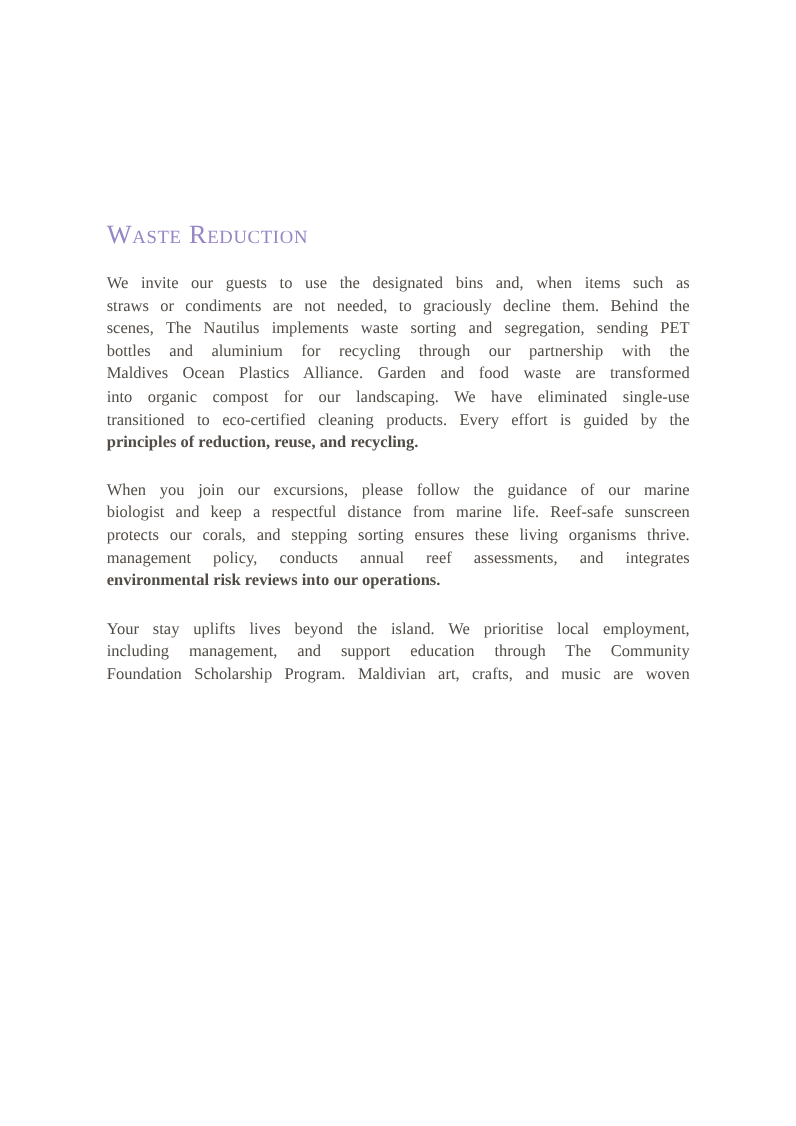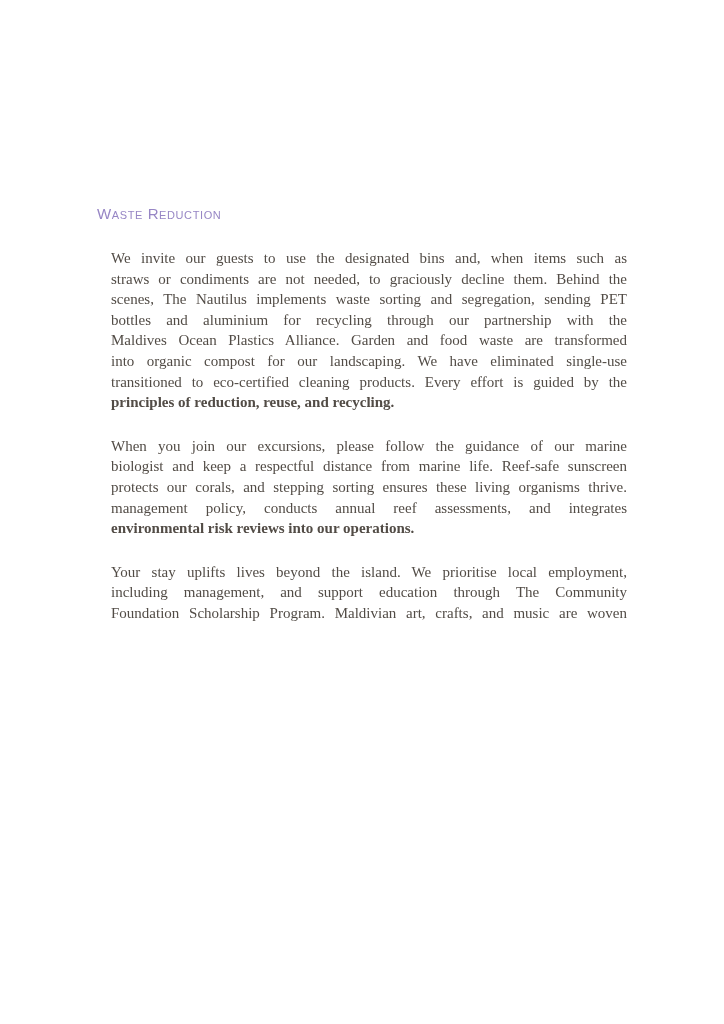--- a/index.html
+++ b/index.html
@@ -17,34 +17,34 @@
     overflow: hidden;
     font-family: "Liberation Serif", "DejaVu Serif", serif;
   }
   .content {
     position: absolute;
     left: 97px;
     top: 201px;
     width: 530px;
   }
   .section-heading {
-    font-family: Liberation Sans, sans-serif;
+    font-family: Liberation Serif, serif;
     font-variant: small-caps;
     font-weight: 400;
-    font-size: 15px;
+    font-size: 24px;
     line-height: 26px;
     letter-spacing: 0.6px;
     color: var(--heading-color);
     margin: 0 0 21px 0;
   }
   .paragraph {
     font-size: 15px;
     line-height: 20.6px;
     color: var(--body-color);
-    margin: 0 0 23px 14px;
+    margin: 0 0 23px 0;
   }
   .paragraph .line {
     text-align: justify;
     text-align-last: justify;
   }
   .paragraph .line.last {
     text-align-last: left;
     font-weight: bold;
   }
 </style>

